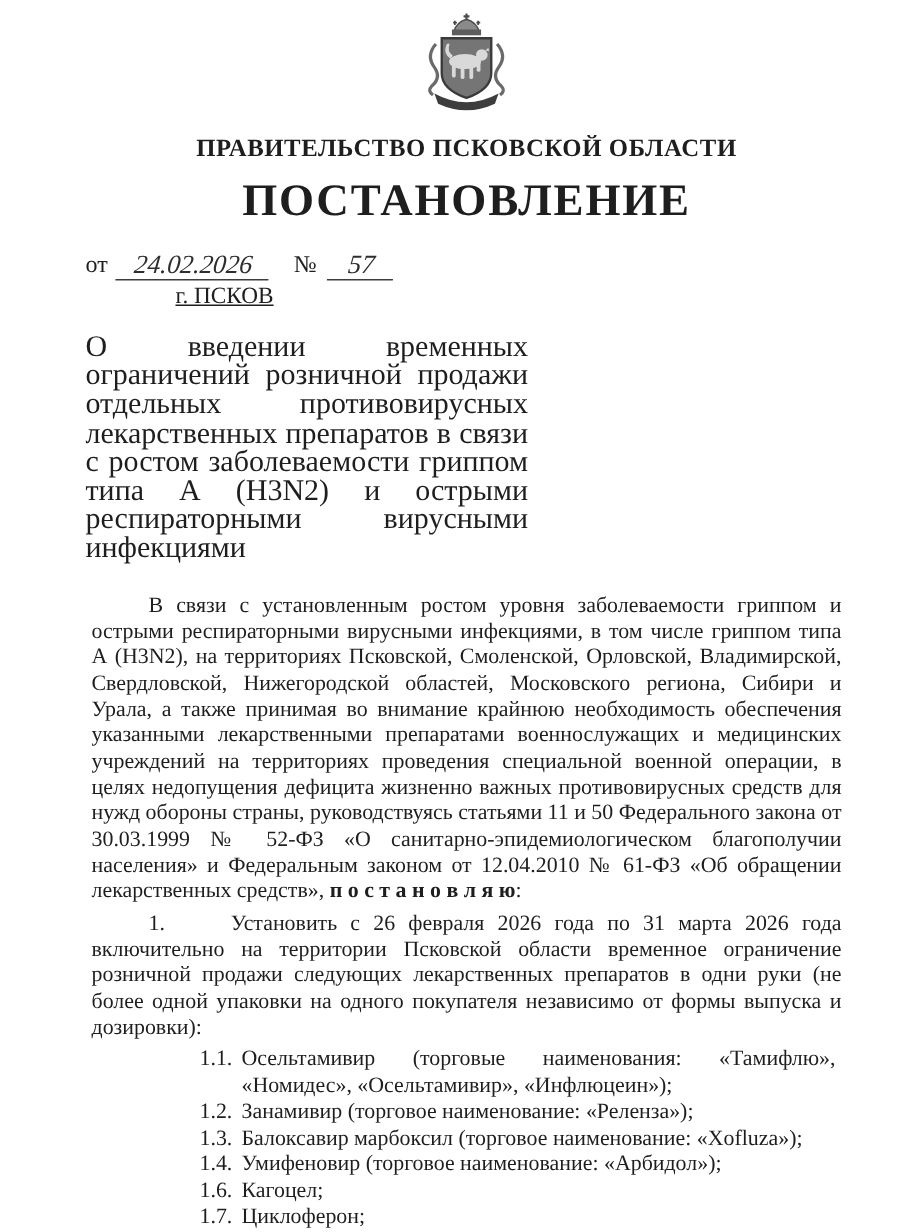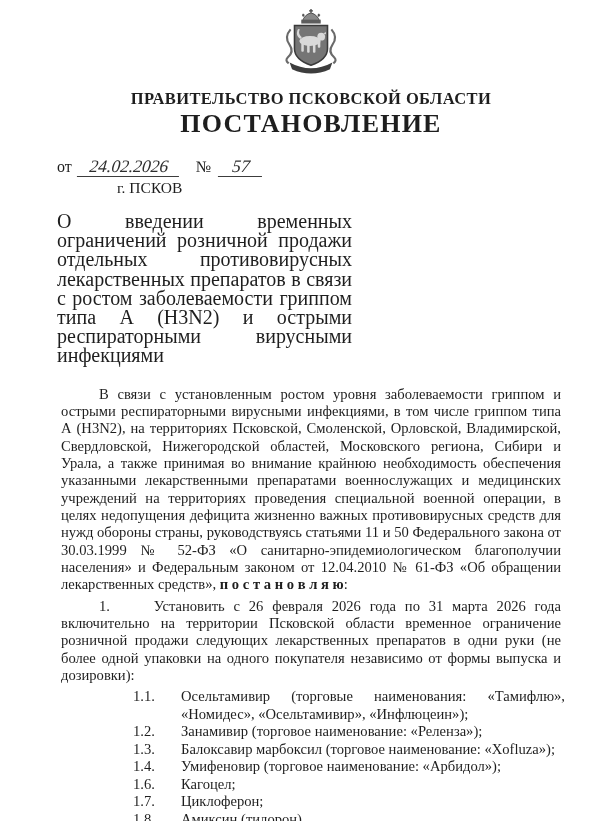--- a/index.html
+++ b/index.html
@@ -28,24 +28,24 @@
   .org-line {
     margin-top: 13px;
     text-align: center;
     font-weight: bold;
     font-size: 16.5px;
     letter-spacing: 0.4px;
     line-height: 19px;
     white-space: nowrap;
   }
   .doc-type {
-    margin-top: 2px;
+    margin-top: 12px;
     text-align: center;
     font-weight: bold;
-    font-size: 26px;
+    font-size: 30px;
     letter-spacing: 1.2px;
     line-height: 27px;
   }
   .meta-row {
     margin-top: 19px;
     font-size: 16px;
     line-height: 20px;
     white-space: nowrap;
   }
   .hand {
@@ -59,20 +59,21 @@
     transform: skewX(-6deg);
   }
   .hand.date { width: 102px; margin-left: 6px; }
   .hand.num  { width: 44px;  margin-left: 8px; }
   .num-label { margin-left: 16px; }
   .city-line {
     margin-top: 2px;
     margin-left: 60px;
     font-size: 15.5px;
     line-height: 18px;
+    text-decoration: underline;
   }
   .subject {
     margin-top: 15px;
     width: 295px;
     font-size: 20px;
     line-height: 19.2px;
     text-align: justify;
   }
   .preamble, .item1 {
     margin: 4px;
@@ -87,21 +88,21 @@
     list-style: none;
     margin: 0 0 0 76px;
     padding: 0;
   }
   ul.subitems li {
     display: grid;
     grid-template-columns: 28px 1fr;
     font-size: 14.6px;
     line-height: 17.45px;
   }
-  ul.subitems li .li-text { text-align: justify; margin-left: 20px; }
+  ul.subitems li .li-text { text-align: justify; }
   ul.subitems li.first .li-text { max-width: 396px; }
 </style>
 </head>
 <body>
 
 <div class="page">
 
   <div class="emblem-wrap">
     <svg width="62" height="68" viewBox="0 0 62 70" aria-hidden="true">
 

